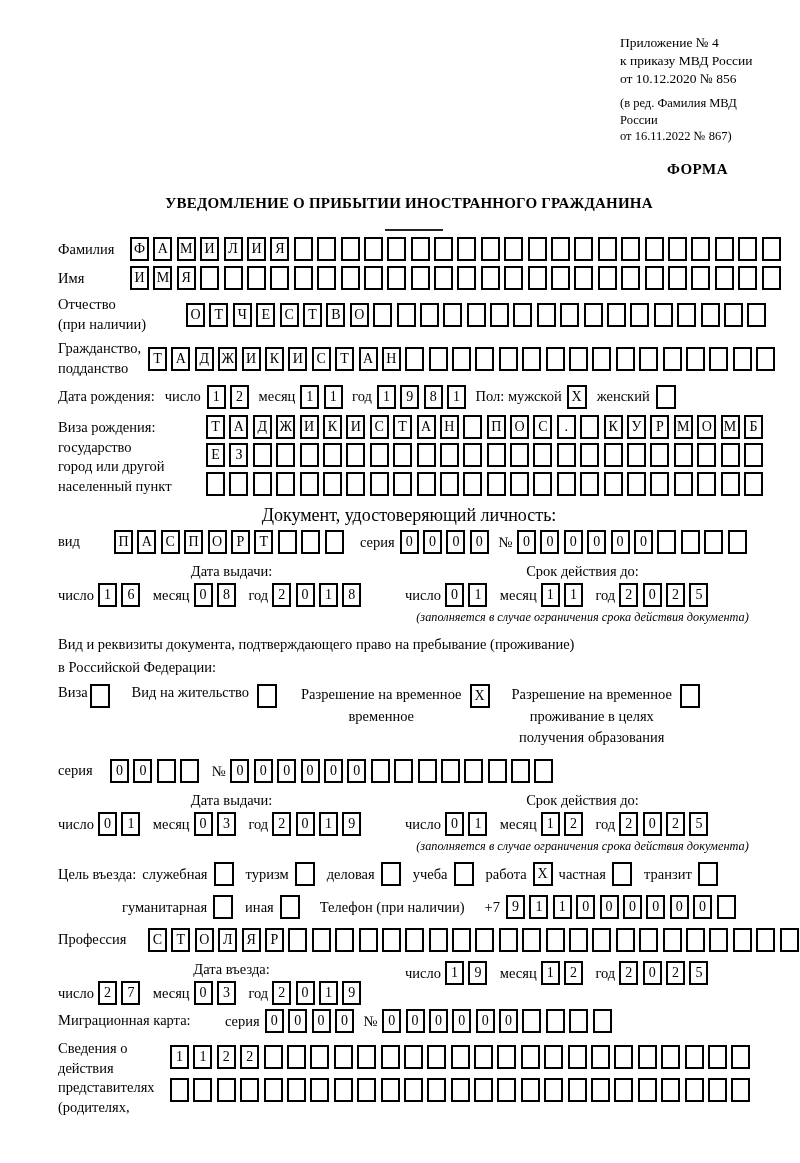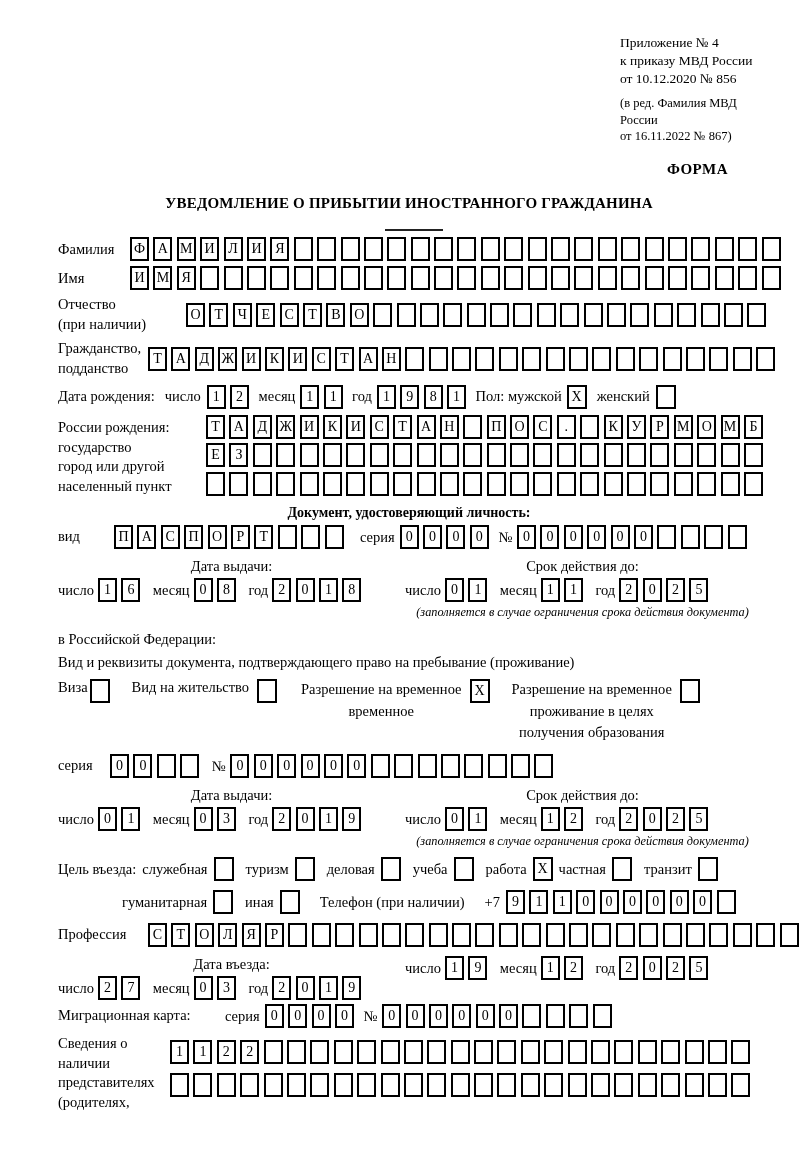--- a/index.html
+++ b/index.html
@@ -119,33 +119,33 @@
     <span class="small-gap">год</span>
     <span class="cells"><span class="cell">1</span><span class="cell">9</span><span class="cell">8</span><span class="cell">1</span></span>
     <span class="small-gap"><span>Пол:</span> <span>мужской</span></span>
     <span class="checkbox">X</span>
     <span class="inline-gap">женский</span>
     <span class="checkbox"></span>
   </div>
 
   <div class="row" style="margin-top:6px;">
     <span class="lbl w148">
-      <span>России рождения:</span>
+      <span>Виза рождения:</span>
       <span class="l2">государство</span>
       <span class="l2">город или другой</span>
       <span class="l2">населенный пункт</span>
     </span>
     <span class="cellrows">
       <span class="cells"><span class="cell">Т</span><span class="cell">А</span><span class="cell">Д</span><span class="cell">Ж</span><span class="cell">И</span><span class="cell">К</span><span class="cell">И</span><span class="cell">С</span><span class="cell">Т</span><span class="cell">А</span><span class="cell">Н</span><span class="cell"></span><span class="cell">П</span><span class="cell">О</span><span class="cell">С</span><span class="cell">.</span><span class="cell"></span><span class="cell">К</span><span class="cell">У</span><span class="cell">Р</span><span class="cell">М</span><span class="cell">О</span><span class="cell">М</span><span class="cell">Б</span></span>
       <span class="cells"><span class="cell">Е</span><span class="cell">З</span><span class="cell"></span><span class="cell"></span><span class="cell"></span><span class="cell"></span><span class="cell"></span><span class="cell"></span><span class="cell"></span><span class="cell"></span><span class="cell"></span><span class="cell"></span><span class="cell"></span><span class="cell"></span><span class="cell"></span><span class="cell"></span><span class="cell"></span><span class="cell"></span><span class="cell"></span><span class="cell"></span><span class="cell"></span><span class="cell"></span><span class="cell"></span><span class="cell"></span></span>
       <span class="cells"><span class="cell"></span><span class="cell"></span><span class="cell"></span><span class="cell"></span><span class="cell"></span><span class="cell"></span><span class="cell"></span><span class="cell"></span><span class="cell"></span><span class="cell"></span><span class="cell"></span><span class="cell"></span><span class="cell"></span><span class="cell"></span><span class="cell"></span><span class="cell"></span><span class="cell"></span><span class="cell"></span><span class="cell"></span><span class="cell"></span><span class="cell"></span><span class="cell"></span><span class="cell"></span><span class="cell"></span></span>
     </span>
   </div>
 
-  <div style="text-align:center;font-weight:bold;font-size:14px;margin-top:2px;margin-bottom:4px;">Документ, удостоверяющий личность:</div>
+  <div style="text-align:center;font-weight:normal;font-size:18px;margin-top:2px;margin-bottom:4px;">Документ, удостоверяющий личность:</div>
 
   <div class="row" style="align-items:center;">
     <span class="lbl" style="width:56px;">вид</span>
     <span class="cells"><span class="cell">П</span><span class="cell">А</span><span class="cell">С</span><span class="cell">П</span><span class="cell">О</span><span class="cell">Р</span><span class="cell">Т</span><span class="cell"></span><span class="cell"></span><span class="cell"></span></span>
     <span class="small-gap" style="margin-left:12px;">серия</span>
     <span class="cells"><span class="cell">0</span><span class="cell">0</span><span class="cell">0</span><span class="cell">0</span></span>
     <span class="small-gap">№</span>
     <span class="cells"><span class="cell">0</span><span class="cell">0</span><span class="cell">0</span><span class="cell">0</span><span class="cell">0</span><span class="cell">0</span><span class="cell"></span><span class="cell"></span><span class="cell"></span><span class="cell"></span></span>
   </div>
 
@@ -169,22 +169,22 @@
         <span class="dlbl">месяц</span>
         <span class="cells"><span class="cell">1</span><span class="cell">1</span></span>
         <span class="dlbl">год</span>
         <span class="cells"><span class="cell">2</span><span class="cell">0</span><span class="cell">2</span><span class="cell">5</span></span>
       </div>
       <div class="dg-note">(заполняется в случае ограничения срока действия документа)</div>
     </div>
   </div>
 
   <div class="intro">
+    <div>Вид и реквизиты документа, подтверждающего право на пребывание (проживание)</div>
     <div>в Российской Федерации:</div>
-    <div>Вид и реквизиты документа, подтверждающего право на пребывание (проживание)</div>
   </div>
 
   <div class="permit-row">
     <span class="opt">
       <span class="olbl" style="margin-right:2px;">Виза</span>
       <span class="checkbox"></span>
     </span>
     <span class="opt" style="margin-left:22px;">
       <span class="olbl">Вид на жительство</span>
       <span class="checkbox"></span>
@@ -300,21 +300,21 @@
     <span class="lbl" style="width:162px;">Миграционная карта:</span>
     <span class="small-gap">серия</span>
     <span class="cells"><span class="cell">0</span><span class="cell">0</span><span class="cell">0</span><span class="cell">0</span></span>
     <span class="small-gap">№</span>
     <span class="cells"><span class="cell">0</span><span class="cell">0</span><span class="cell">0</span><span class="cell">0</span><span class="cell">0</span><span class="cell">0</span><span class="cell"></span><span class="cell"></span><span class="cell"></span><span class="cell"></span></span>
   </div>
 
   <div class="row" style="margin-top:6px;">
     <span class="lbl w112">
       <span>Сведения о</span>
-      <span class="l2">наличии</span>
+      <span class="l2">действия</span>
       <span class="l2">представителях</span>
       <span class="l2">(родителях,</span>
       
       
     </span>
     <span class="cellrows" style="--gap:9px;">
       <span class="cells" style="margin-bottom:9px;"><span class="cell">1</span><span class="cell">1</span><span class="cell">2</span><span class="cell">2</span><span class="cell"></span><span class="cell"></span><span class="cell"></span><span class="cell"></span><span class="cell"></span><span class="cell"></span><span class="cell"></span><span class="cell"></span><span class="cell"></span><span class="cell"></span><span class="cell"></span><span class="cell"></span><span class="cell"></span><span class="cell"></span><span class="cell"></span><span class="cell"></span><span class="cell"></span><span class="cell"></span><span class="cell"></span><span class="cell"></span><span class="cell"></span></span>
       <span class="cells" style="margin-bottom:9px;"><span class="cell"></span><span class="cell"></span><span class="cell"></span><span class="cell"></span><span class="cell"></span><span class="cell"></span><span class="cell"></span><span class="cell"></span><span class="cell"></span><span class="cell"></span><span class="cell"></span><span class="cell"></span><span class="cell"></span><span class="cell"></span><span class="cell"></span><span class="cell"></span><span class="cell"></span><span class="cell"></span><span class="cell"></span><span class="cell"></span><span class="cell"></span><span class="cell"></span><span class="cell"></span><span class="cell"></span><span class="cell"></span></span>
 
     </span>

